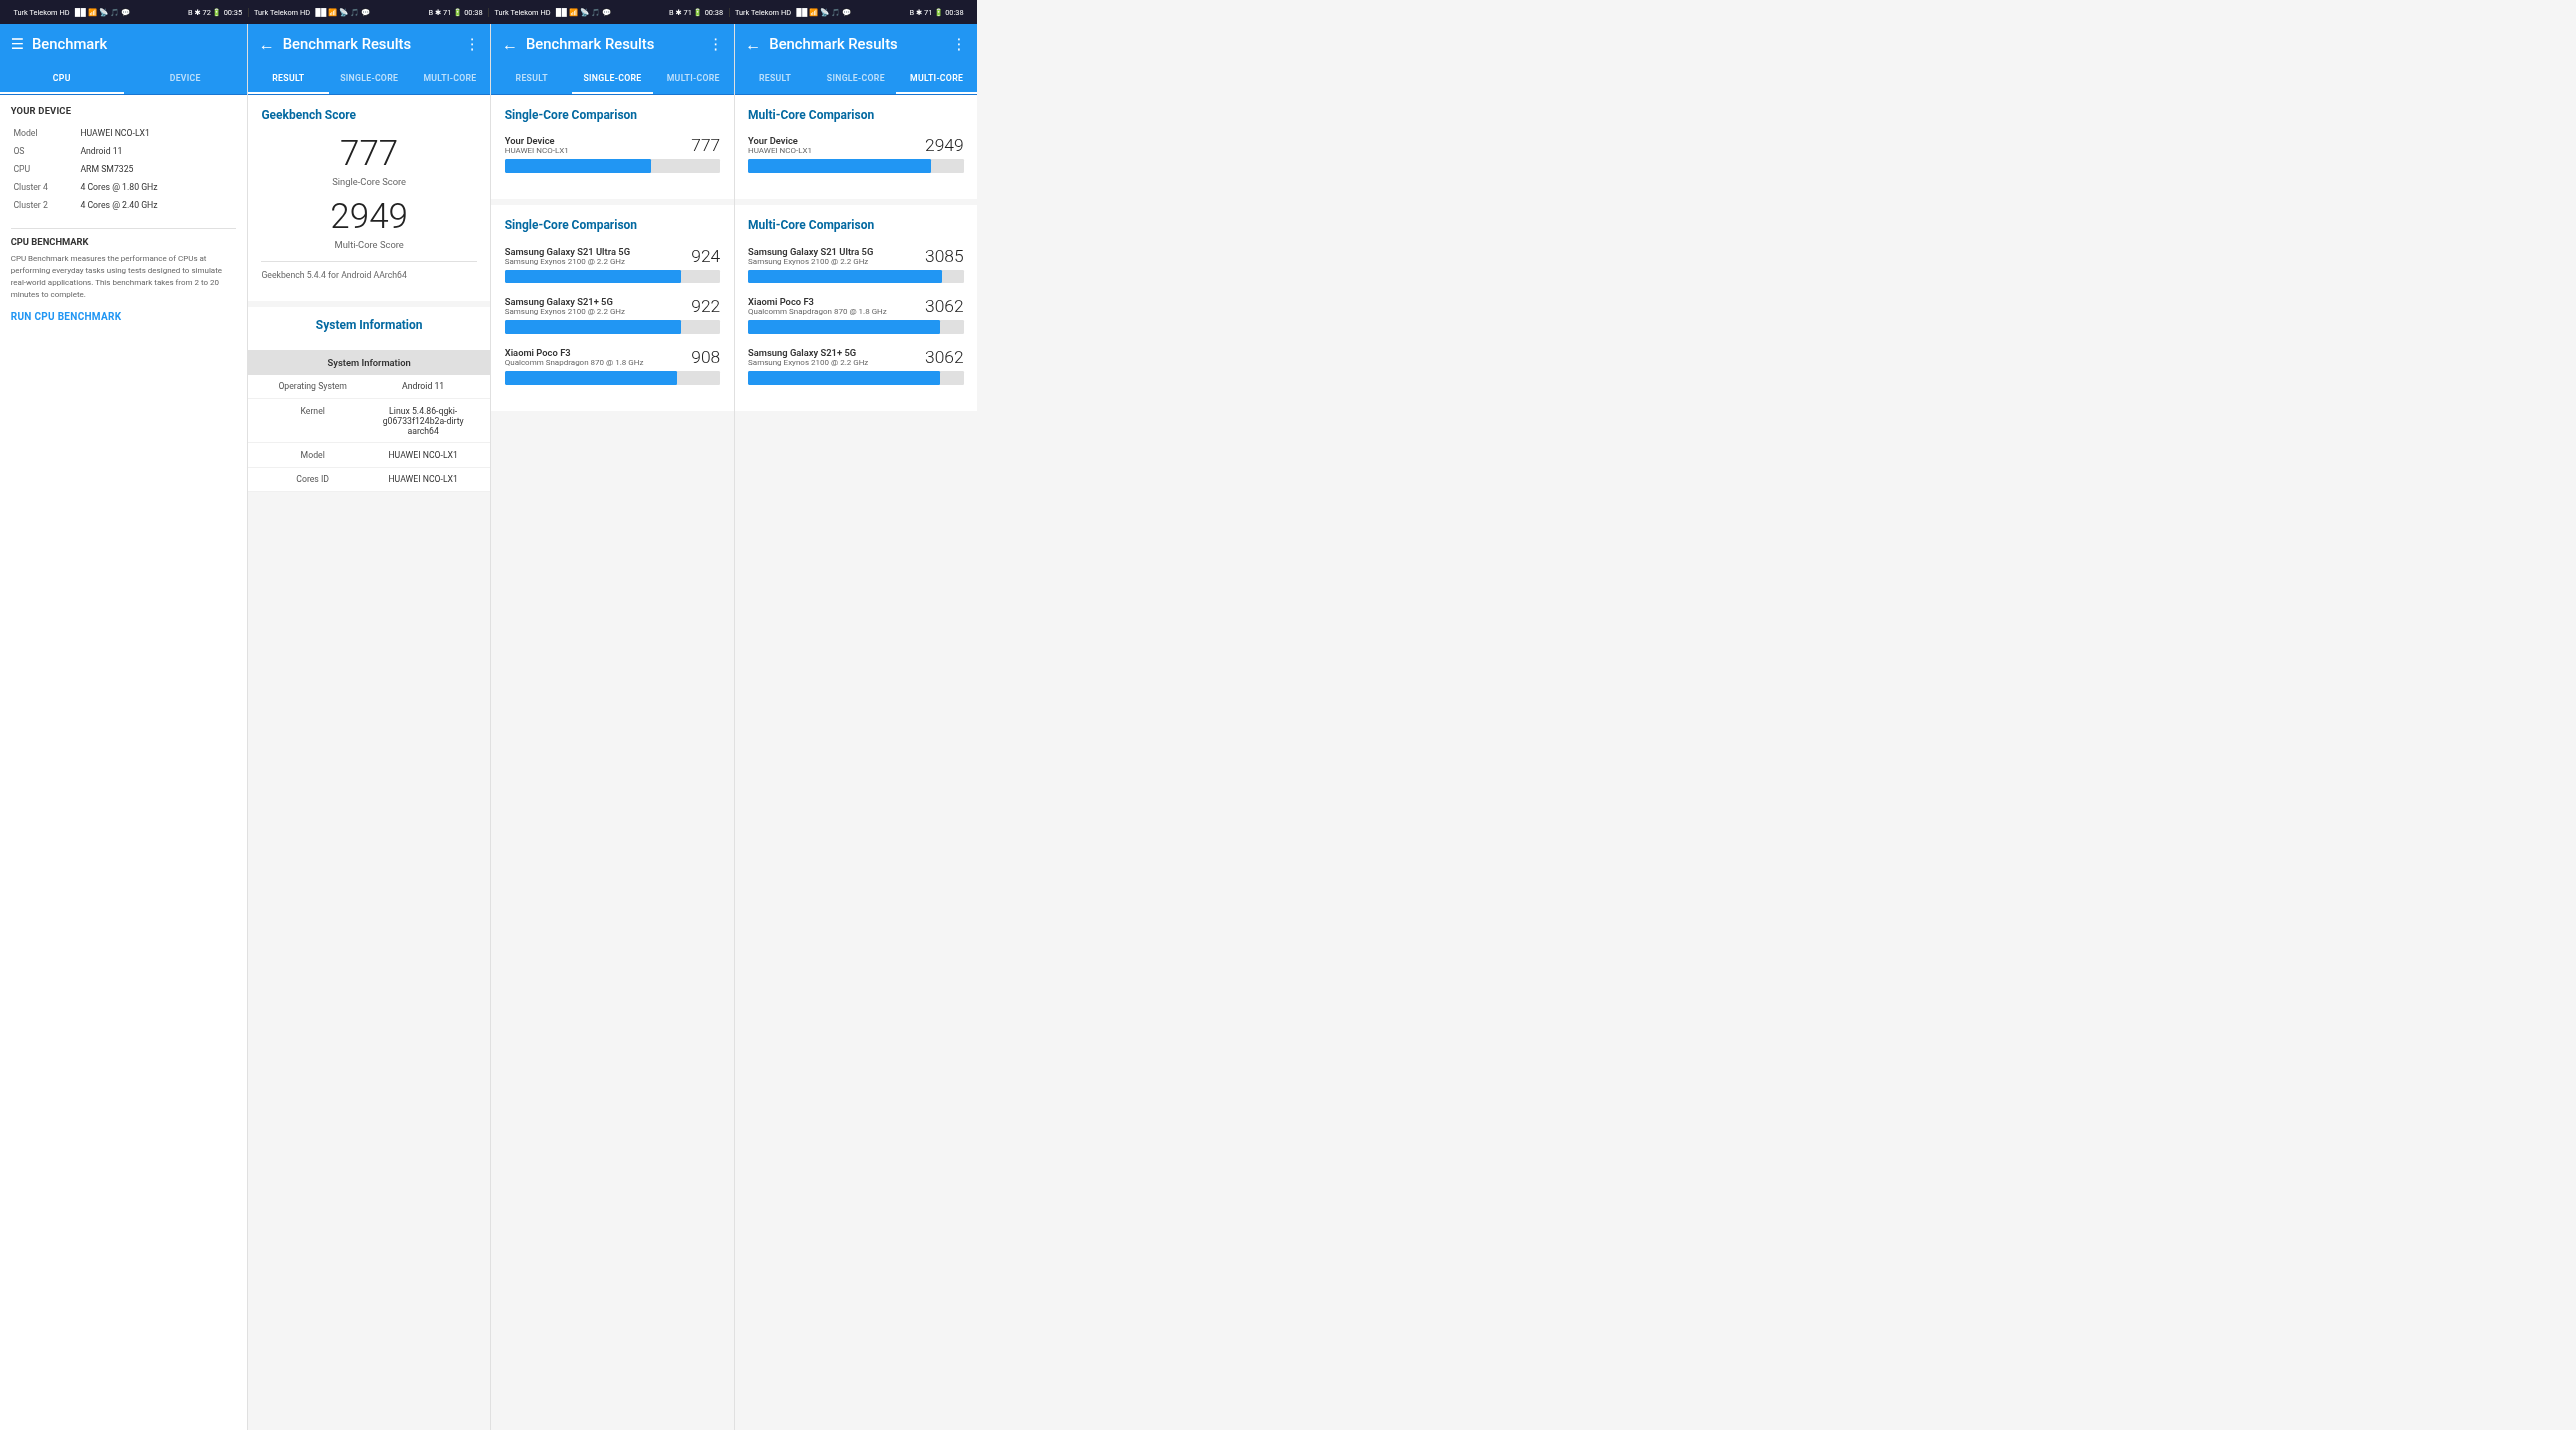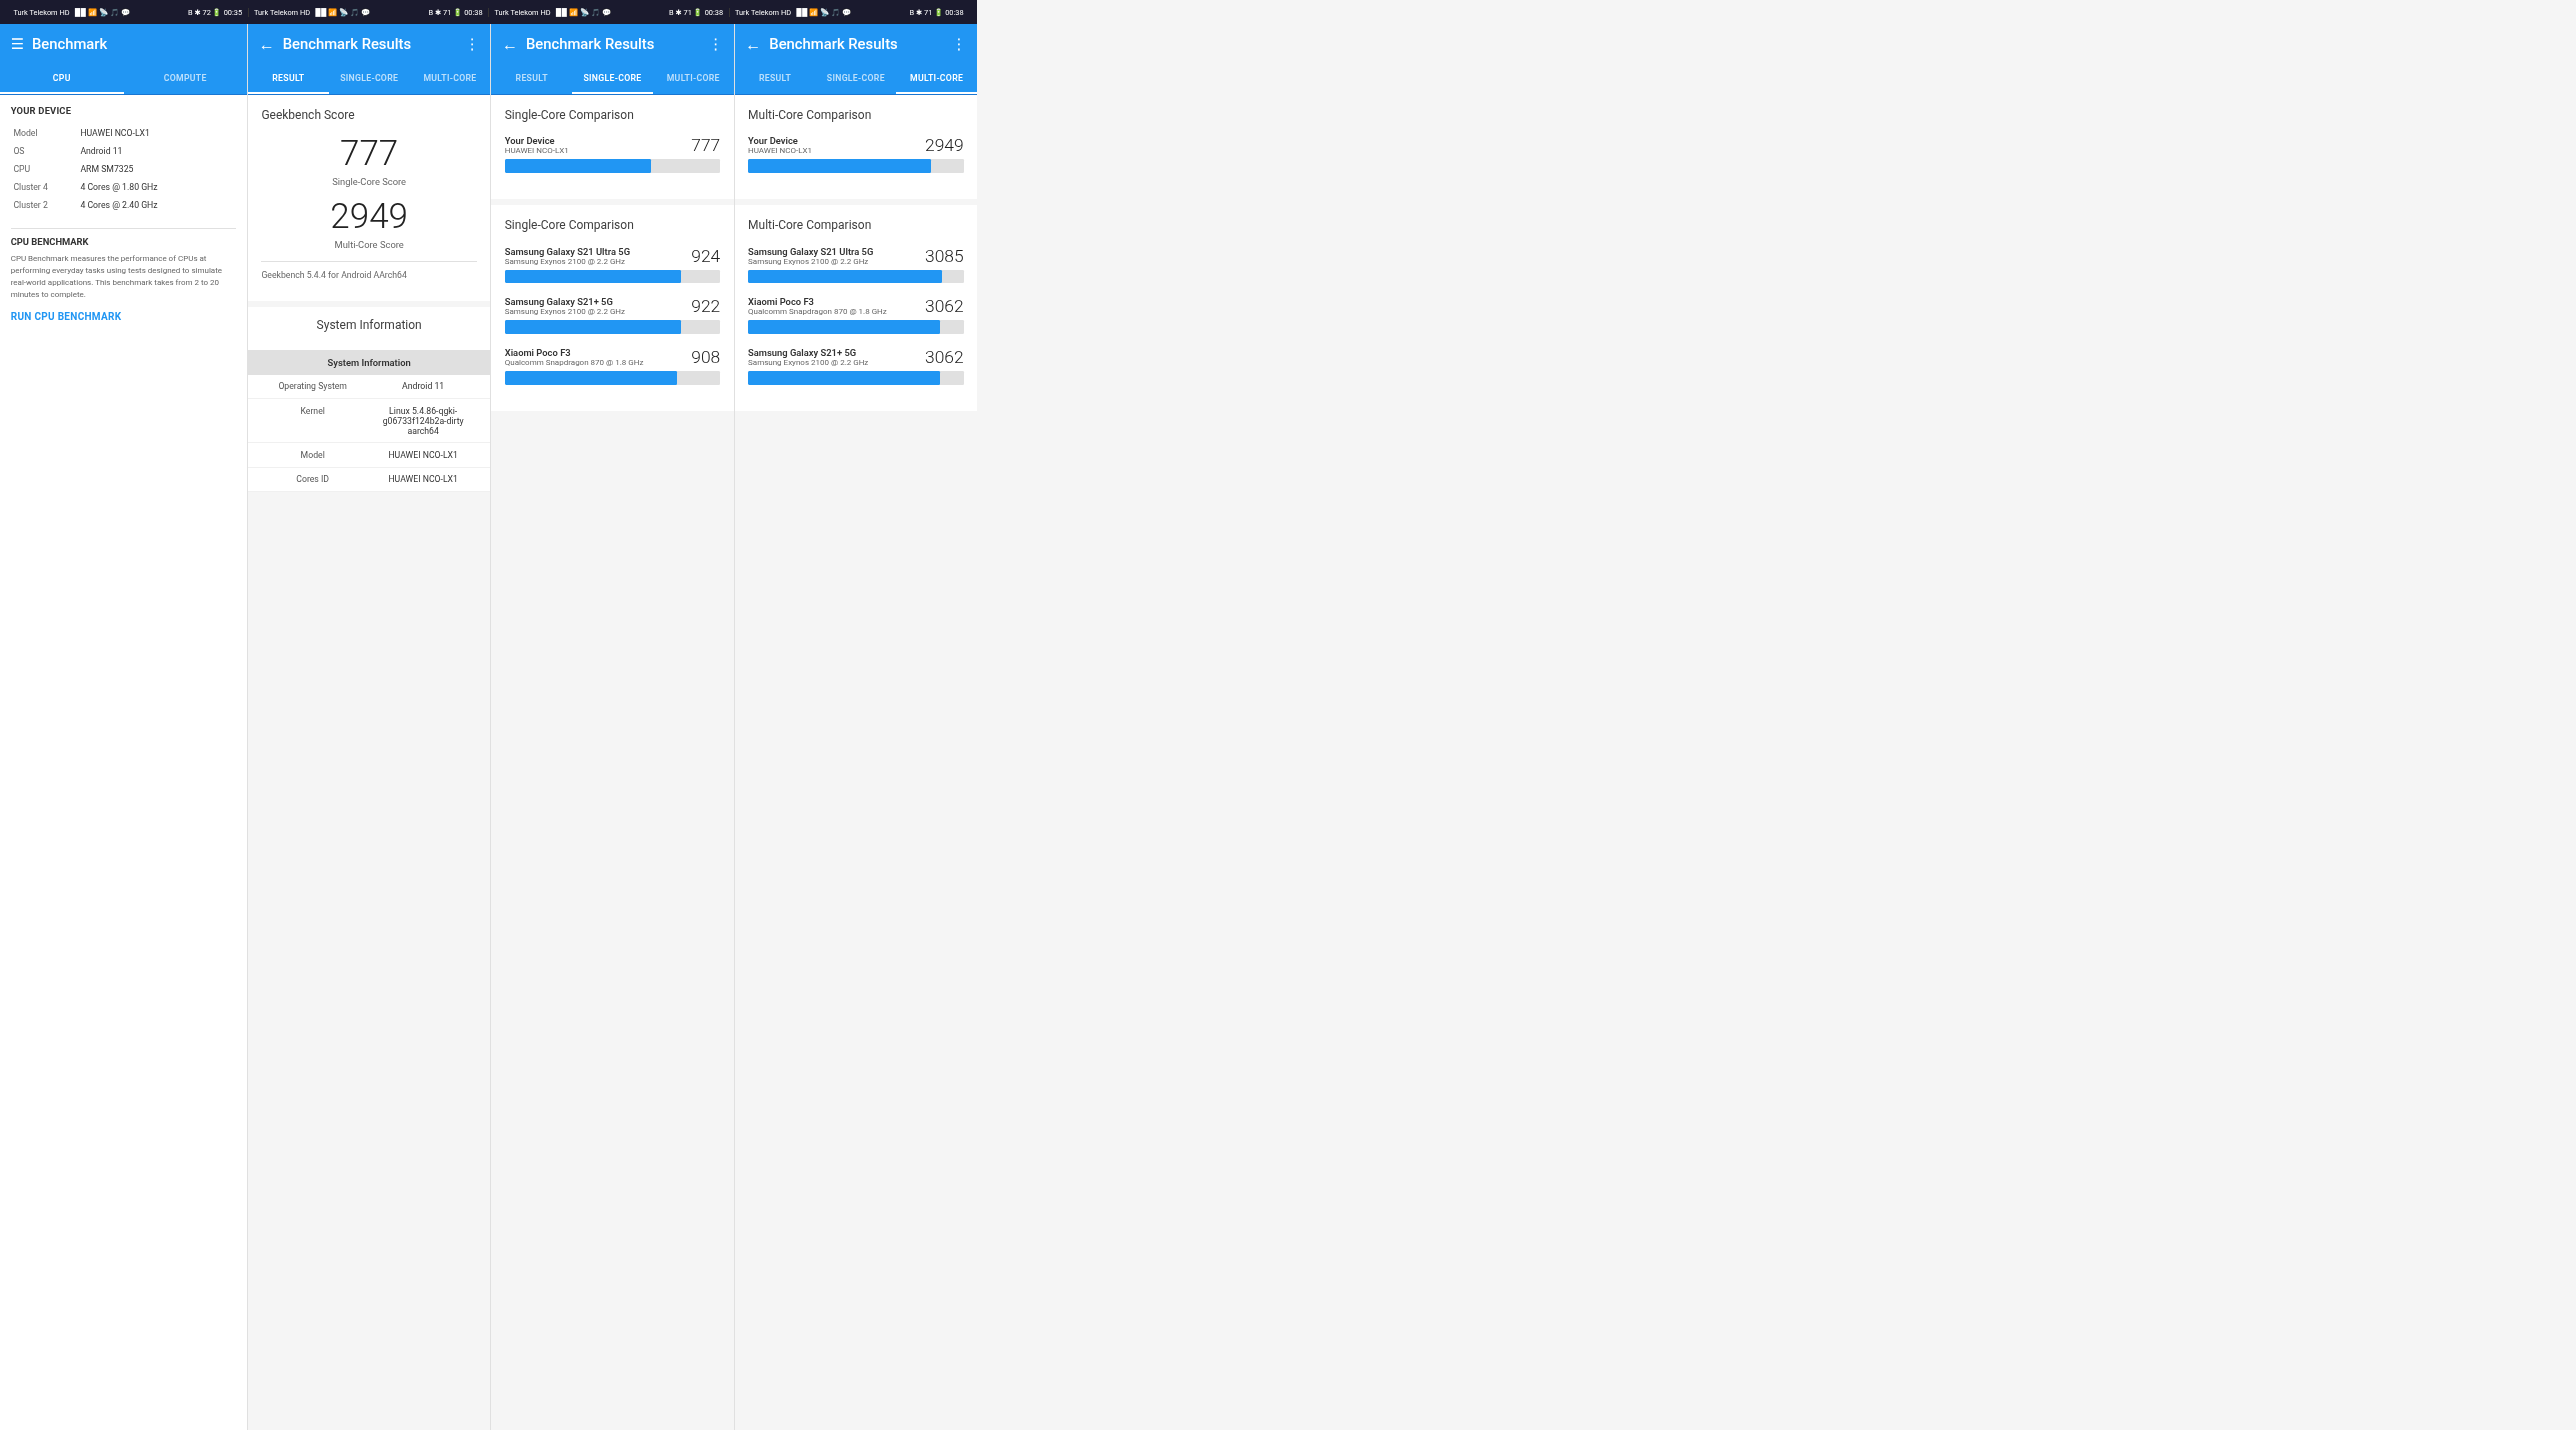--- a/index.html
+++ b/index.html
@@ -185,22 +185,22 @@
     }
 
     .section-card {
       background: white;
       margin-bottom: 5.4px;
       padding: 13.4px;
     }
 
     .section-header {
       font-size: 12px;
-      font-weight: 400;
-      color: #404040;
+      font-weight: 700;
+      color: #0369a1;
       margin-bottom: 13.4px;
     }
 
     .score-block {
       text-align: center;
       margin-bottom: 10.7px;
     }
     .score-number {
       font-size: 35px;
       font-weight: 300;
@@ -309,21 +309,21 @@
 <div class="app-container">
 
   <div class="col-sidebar">
     <div class="app-bar">
       <span class="hamburger-icon">☰</span>
       <span class="app-bar-title">Benchmark</span>
     </div>
 
     <div class="tab-bar">
       <div class="tab-item active">CPU</div>
-      <div class="tab-item">COMPUTE</div>
+      <div class="tab-item">DEVICE</div>
     </div>
 
     <div class="sidebar-content">
 
       <div class="device-section-title">YOUR DEVICE</div>
       <table class="device-info-table">
         <tbody>
             <tr>
           <td>Model</td>
           <td>HUAWEI NCO-LX1</td>

